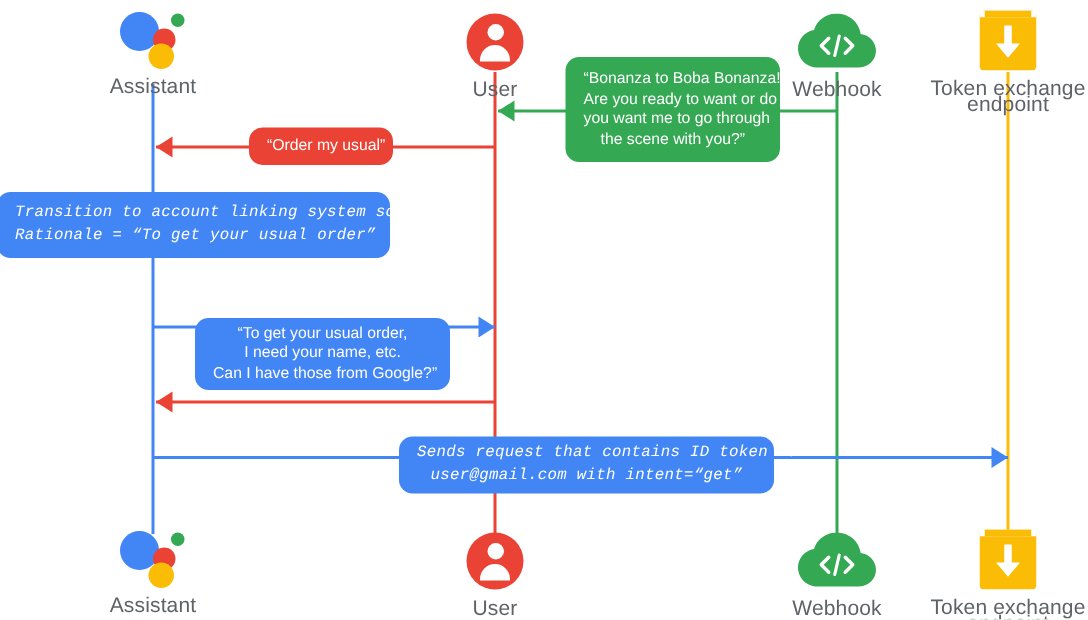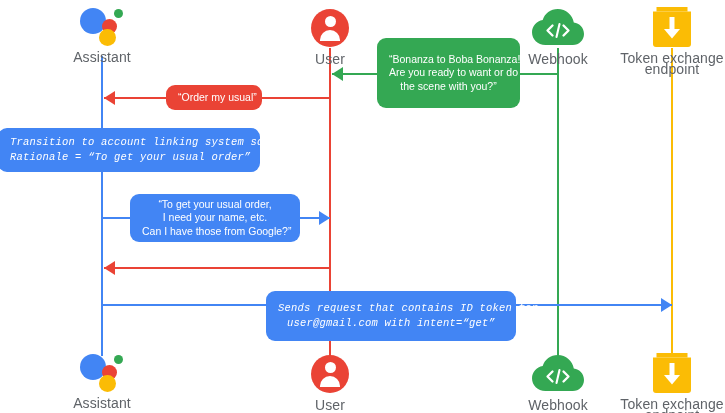--- a/index.html
+++ b/index.html
@@ -204,20 +204,21 @@
       <span>endpoint</span>
     </div>
   </div>
 
   <div class="msgline" style="left:332px; top:73px; width:226px; background:#34a853;"></div>
   <div class="arrowhead arrow-left" style="left:332px; top:67px; color:#34a853;"></div>
   <div class="bubble bubble-green sans" style="left:377px; top:38px; width:143px; height:70px;">
     <div class="txt">
       <span class="line">“Bonanza to Boba Bonanza!</span>
       <span class="line">Are you ready to want or do</span>
+      <span class="line">you want me to go through</span>
       <span class="line">the scene with you?”</span>
     </div>
   </div>
 
   <div class="msgline" style="left:104px; top:97px; width:226px; background:#ea4335;"></div>
   <div class="arrowhead arrow-left" style="left:104px; top:91px; color:#ea4335;"></div>
   <div class="bubble bubble-red sans" style="left:166px; top:85px; width:96px; height:25px;">
     <div class="txt">
       <span class="line">“Order my usual”</span>
     </div>
@@ -225,34 +226,34 @@
 
   <div class="bubble bubble-blue mono" style="left:-2px; top:128px; width:262px; height:44px; border-radius:9px;">
     <div class="txt">
       <span class="line">Transition to account linking system scene.</span>
       <span class="line">Rationale = “To get your usual order”</span>
     </div>
   </div>
 
   <div class="msgline" style="left:102px; top:217px; width:228px; background:#4285f4;"></div>
   <div class="arrowhead arrow-right" style="left:319px; top:211px; color:#4285f4;"></div>
-  <div class="bubble bubble-blue sans" style="left:130px; top:194px; width:170px; height:48px;align-items:center;">
+  <div class="bubble bubble-blue sans" style="left:130px; top:212px; width:170px; height:48px;align-items:center;">
     <div class="txt">
       <span class="line">“To get your usual order,</span>
       <span class="line">I need your name, etc.</span>
       <span class="line">Can I have those from Google?”</span>
     </div>
   </div>
 
   <div class="msgline" style="left:104px; top:267px; width:226px; background:#ea4335;"></div>
   <div class="arrowhead arrow-left" style="left:104px; top:261px; color:#ea4335;"></div>
 
   <div class="msgline" style="left:102px; top:304px; width:570px; background:#4285f4;"></div>
   <div class="arrowhead arrow-right" style="left:661px; top:298px; color:#4285f4;"></div>
-  <div class="bubble bubble-blue mono" style="left:266px; top:291px; width:250px; height:50px;">
+  <div class="bubble bubble-blue mono" style="left:266px; top:291px; width:250px; height:38px;">
     <div class="txt">
       <span class="line">Sends request that contains ID token for</span>
       <span class="line">user@gmail.com with intent=“get”</span>
     </div>
   </div>
 
   <div class="actor" style="left:42px; top:350px;">
     <div class="actor-icon">
       <div class="ga">
         <i class="d-blue"></i>

